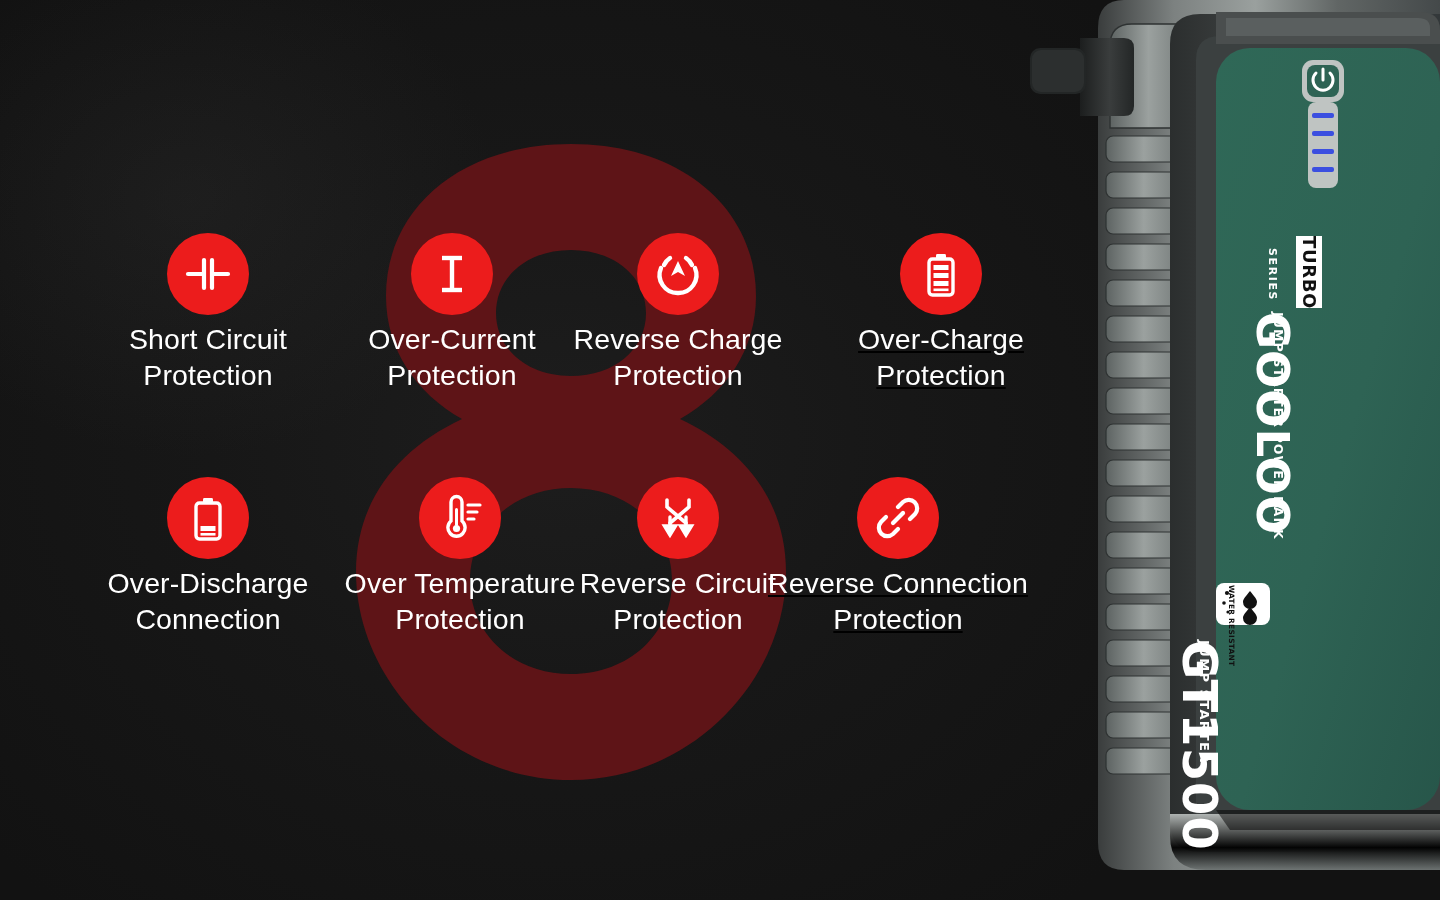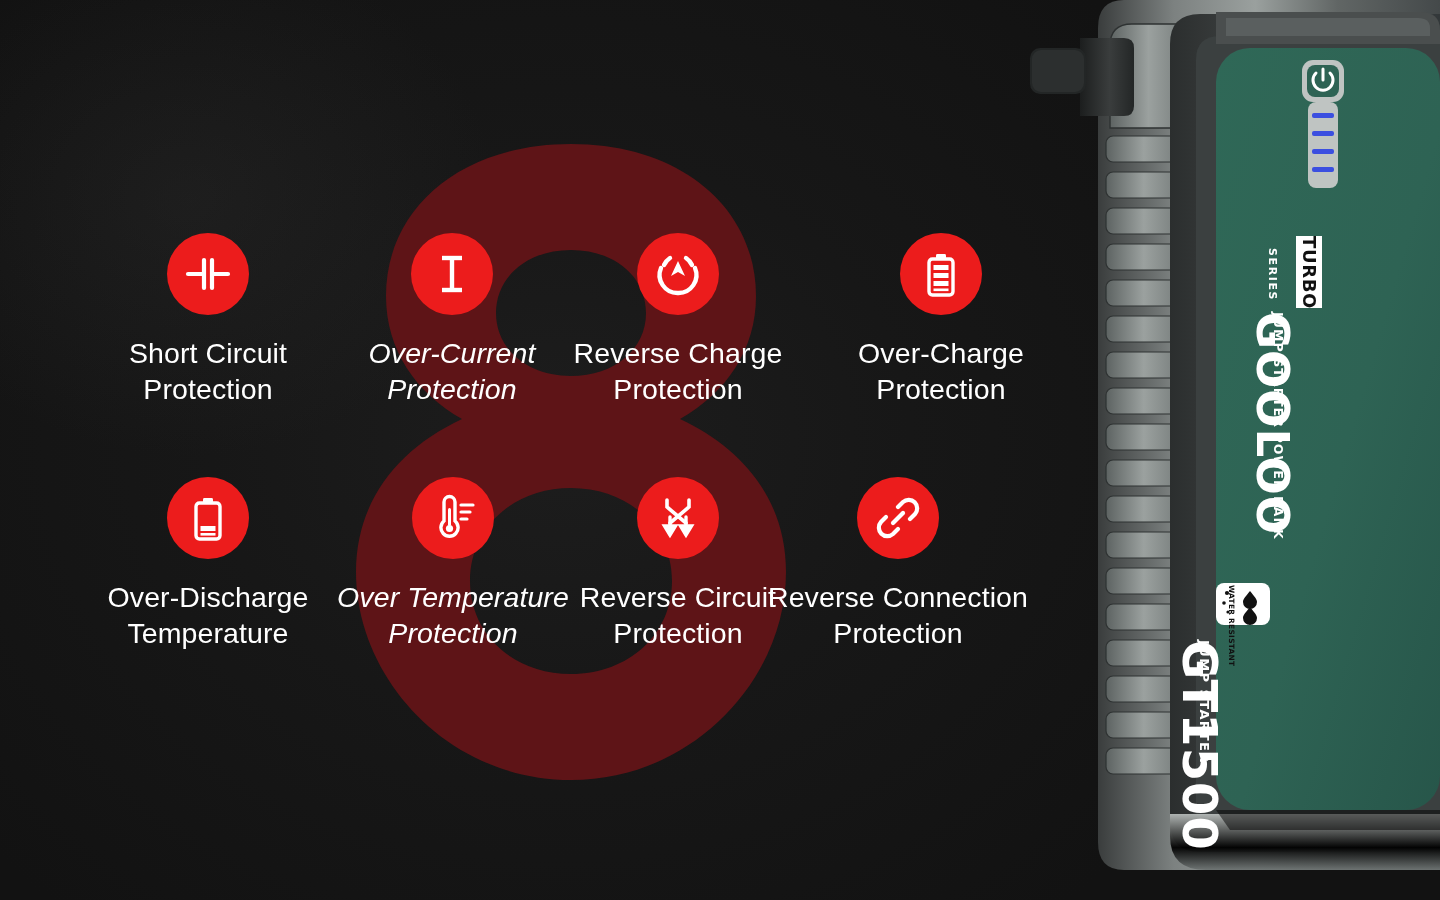--- a/index.html
+++ b/index.html
@@ -50,39 +50,39 @@
   }
   .f-icon{
     width:82px; height:82px;
     border-radius:50%;
     background:#EC1C1C;
     margin:0 auto;
     display:flex; align-items:center; justify-content:center;
   }
   .f-icon svg{display:block;}
   .f-label{
-    margin-top:20px;
+    margin-top:6px;
     color:#FFFFFF;
     font-size:28.5px;
     line-height:36px;
     font-weight:500;
     letter-spacing:.1px;
     white-space:pre-line;
   }
 
   
   .r1 { top:233px; }
   .r2 { top:477px; }
   .c1 { left:83px; }
-  .c2 { left:327px;font-style:italic; }
+  .c2 { left:327px; }
   .c3 { left:553px; }
-  .c4 { left:816px; }
+  .c4 { left:816px;text-decoration:underline; }
   .wide { width:268px; }
   .c4.wide { left:764px; }
-  .c2.wide { left:319px; }
+  .c2.wide { left:326px; }
 
   
   .device{
     position:absolute;
     right:0; top:-14px;
     width:420px; height:930px;
   }
   .device svg{display:block;}
 
   
@@ -281,21 +281,21 @@
   <div class="feature r2 c1">
     <div class="f-icon">
       <svg width="50" height="50" viewBox="0 0 50 50" aria-hidden="true">
         <rect x="20" y="5" width="10" height="5" rx="1.4" fill="#fff"></rect>
         <rect x="13" y="10" width="24" height="36" rx="3.4" fill="none" stroke="#fff" stroke-width="3.4"></rect>
         <rect x="17.5" y="33" width="15" height="5" fill="#fff"></rect>
         <rect x="17.5" y="40" width="15" height="2.6" fill="#fff"></rect>
       </svg>
     </div>
     <div class="f-label">Over-Discharge
-Temperature</div>
+Connection</div>
   </div>
 
   <div class="feature r2 c2 wide">
     <div class="f-icon">
       <svg width="52" height="52" viewBox="0 0 52 52" aria-hidden="true">
         <path d="M17 10 a5.5 5.5 0 0 1 11 0 v19 a8.6 8.6 0 1 1 -11 0 Z" fill="none" stroke="#fff" stroke-width="3.4"></path>
         <circle cx="22.5" cy="36.5" r="3.6" fill="#fff"></circle>
         <rect x="21" y="16" width="3" height="18" rx="1.5" fill="#fff"></rect>
         <g stroke="#fff" stroke-width="3.2" stroke-linecap="round">
           <line x1="34" y1="13" x2="46" y2="13"></line>

